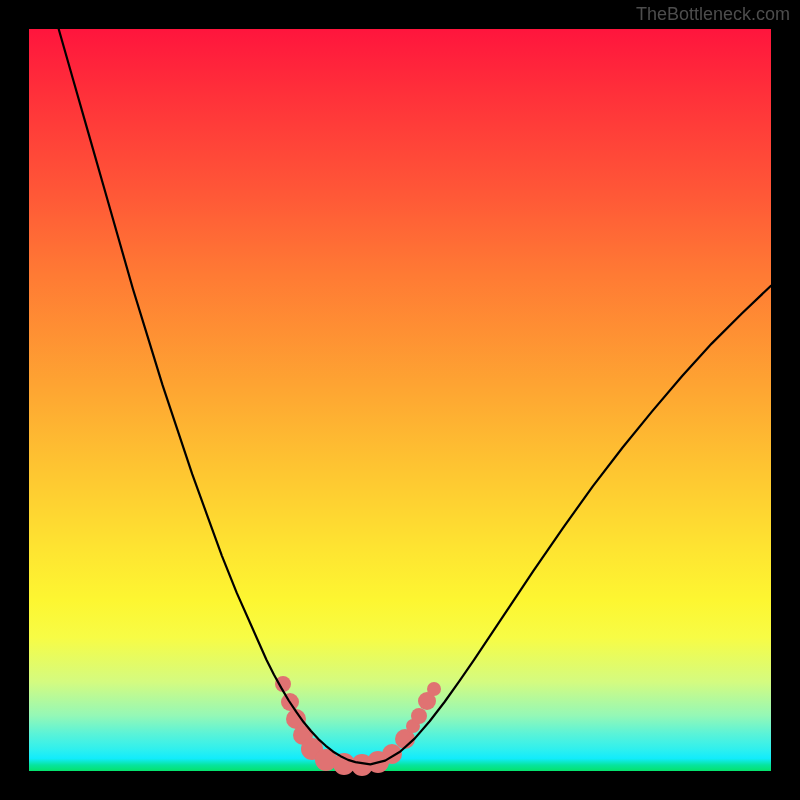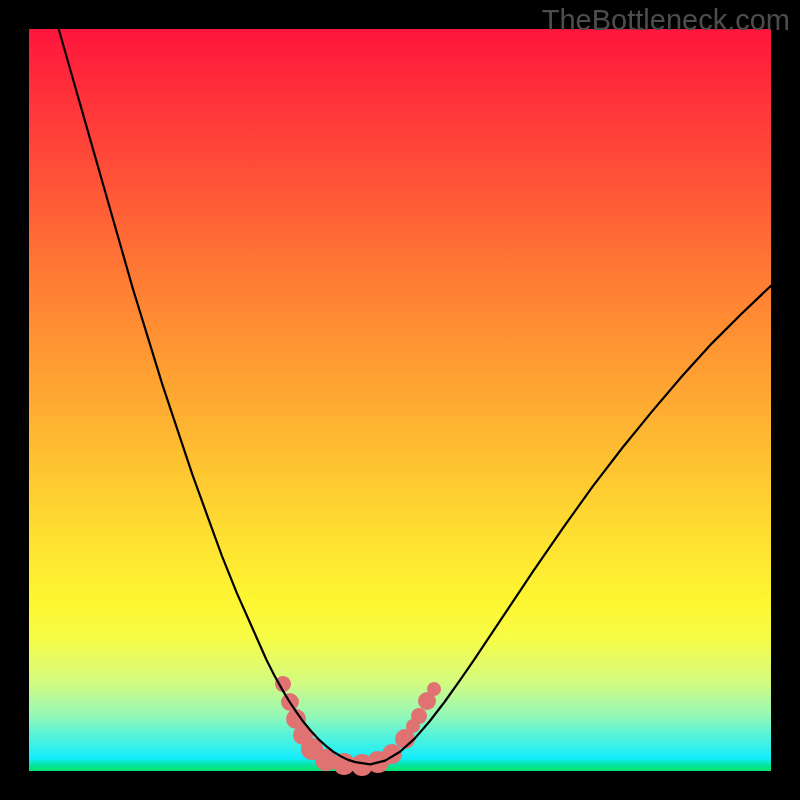--- a/index.html
+++ b/index.html
@@ -41,21 +41,21 @@
       #12ecfc 98.3%,
       #07e49e 99.2%,
       #04e36c 100%
     );
   }
   .watermark {
     position: absolute;
     top: 4px;
     right: 10px;
     color: #4d4d4d;
-    font-size: 29px;
+    font-size: 18px;
     font-weight: 500;
     letter-spacing: 0px;
     user-select: none;
   }
   svg.curve {
     position: absolute;
     left: 0;
     top: 0;
     width: 742px;
     height: 742px;

